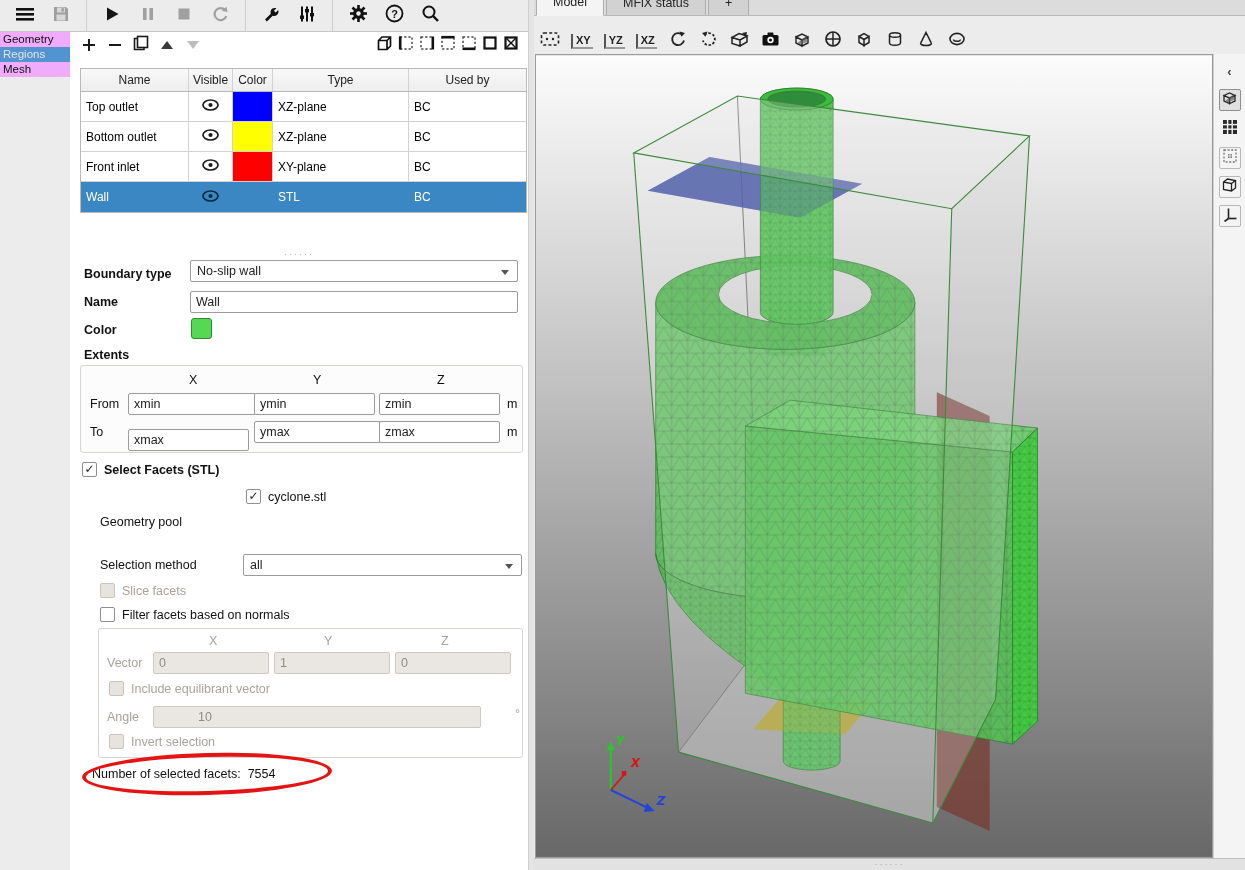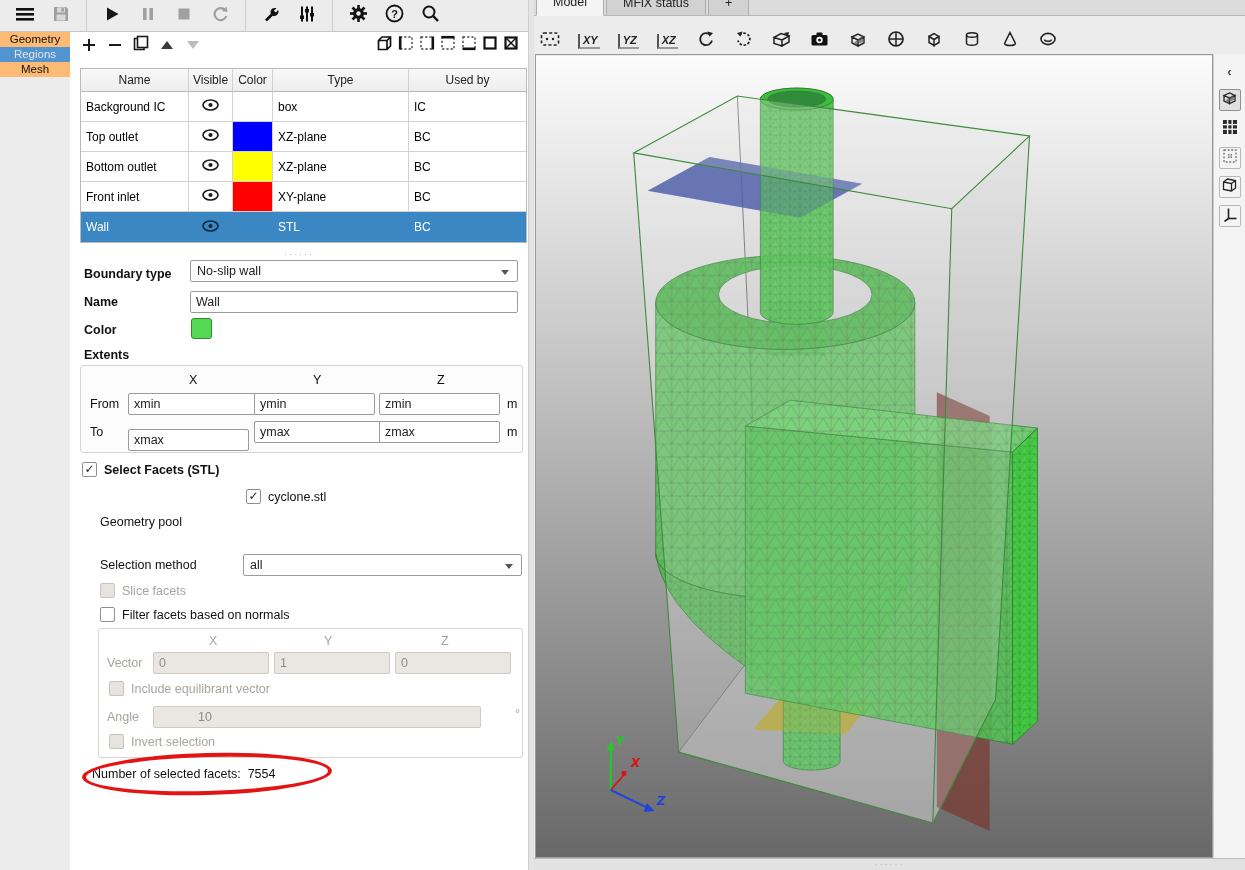--- a/index.html
+++ b/index.html
@@ -8,21 +8,21 @@
 
   
   .main-toolbar { position:absolute; left:0; top:0; width:528px; height:32px; background:#ececec;
     border-bottom:1px solid #c6c6c6; display:flex; align-items:center; }
   .tb-group { display:flex; align-items:center; gap:6px; padding:0 10px; height:100%; }
   .tb-group + .tb-group { border-left:1px solid #cdcdcd; }
   .tb-btn { width:30px; height:26px; display:flex; align-items:center; justify-content:center; border-radius:3px; }
 
   
   .nav { position:absolute; left:0; top:32px; width:70px; height:838px; background:#ececec; }
-  .nav-list { background:#fdba74;text-align:center; }
+  .nav-list { background:#f0abfc; }
   .nav-item { height:15px; line-height:15px; font-size:11.5px; padding:0 3px; color:#111; cursor:default; }
   .nav-item.sel { background:#5294cf; color:#e4e4e4; }
 
   
   .left-panel { position:absolute; left:70px; top:32px; width:458px; height:838px; background:#ffffff; }
   .rg-toolbar { position:absolute; left:0; top:0; width:100%; height:26px; display:flex; align-items:center; padding:0 8px; }
   .rg-btn { width:22px; height:20px; display:flex; align-items:center; justify-content:center; margin-right:4px; }
   .rg-spacer { flex:1; }
   .rg-shape { width:19px; height:19px; display:flex; align-items:center; justify-content:center; margin-left:2px; }
 
@@ -61,21 +61,21 @@
 
   
   .vsplit { position:absolute; left:528px; top:0; width:6px; height:870px; background:#e4e4e4; border-left:1px solid #cfcfcf; }
 
   
   .right-panel { position:absolute; left:534px; top:0; width:711px; height:870px; background:#ececec; }
   .tabbar { position:absolute; left:0; top:0; width:100%; height:16px; background:#dcdcdc; border-bottom:1px solid #b9b9b9; display:flex; align-items:flex-end; }
   .tab { height:26px; padding:0 16px; display:flex; align-items:center; font-size:12.5px; color:#222;
     background:#d2d2d2; border:1px solid #adadad; border-bottom:none; border-radius:4px 4px 0 0; margin-left:2px; }
   .tab.active { background:#f4f4f4; height:28px; margin-bottom:-1px; border-bottom:1px solid #f4f4f4; }
-  .vtkbar { position:absolute; left:0; top:28px; width:100%; height:26px; background:#ececec; display:flex; align-items:center; gap:18px; padding-left:6px;font-style:italic; }
+  .vtkbar { position:absolute; left:0; top:28px; width:100%; height:26px; background:#ececec; display:flex; align-items:center; gap:11px; padding-left:6px; }
   .vtk-btn { min-width:20px; height:20px; display:flex; align-items:center; justify-content:center; }
   .axlbl { font-size:11px; font-weight:bold; color:#222; border-left:2px solid #555; border-bottom:2px solid #999; padding:0 2px 0 3px; line-height:13px; }
 
   .viewport { position:absolute; left:1px; top:54px; width:678px; height:804px; border:1px solid #9a9a9a; background:#888; }
   .side-strip { position:absolute; right:0; top:54px; width:32px; height:804px; background:#f4f4f4; border-left:1px solid #cccccc;
     display:flex; flex-direction:column; align-items:center; padding-top:6px; gap:7px; }
   .ss-btn { width:22px; height:22px; display:flex; align-items:center; justify-content:center; background:#f4f4f4;
     border:1px solid #b8b8b8; border-radius:2px; }
   .ss-btn.flat { border:none; background:none; }
   .ss-btn.pressed { background:#e0e0e0; border-color:#8f8f8f; }
@@ -265,32 +265,20 @@
 
     <div class="rg-table">
       <div class="tr head">
         <div class="td">Name</div>
         <div class="td">Visible</div>
         <div class="td">Color</div>
         <div class="td">Type</div>
         <div class="td">Used by</div>
       </div>
 
-      <div class="tr row">
-        <div class="td">Background IC</div>
-        <div class="td c">
-            <span><svg width="17" height="12">
-                <ellipse cx="8.5" cy="6" rx="7.5" ry="5" fill="none" stroke="#1c1c1c" stroke-width="1.7"></ellipse>
-                <circle cx="8.5" cy="6" r="2.1" fill="#1c1c1c"></circle>
-              </svg></span>
-          </div>
-        <div class="td swatch"></div>
-        <div class="td">box</div>
-        <div class="td">IC</div>
-      </div>
       <div class="tr row">
         <div class="td">Top outlet</div>
         <div class="td c">
             <span><svg width="17" height="12">
                 <ellipse cx="8.5" cy="6" rx="7.5" ry="5" fill="none" stroke="#1c1c1c" stroke-width="1.7"></ellipse>
                 <circle cx="8.5" cy="6" r="2.1" fill="#1c1c1c"></circle>
               </svg></span>
           </div>
         <div class="td swatch" style="background-color: rgb(0, 0, 255);"></div>
         <div class="td">XZ-plane</div>

